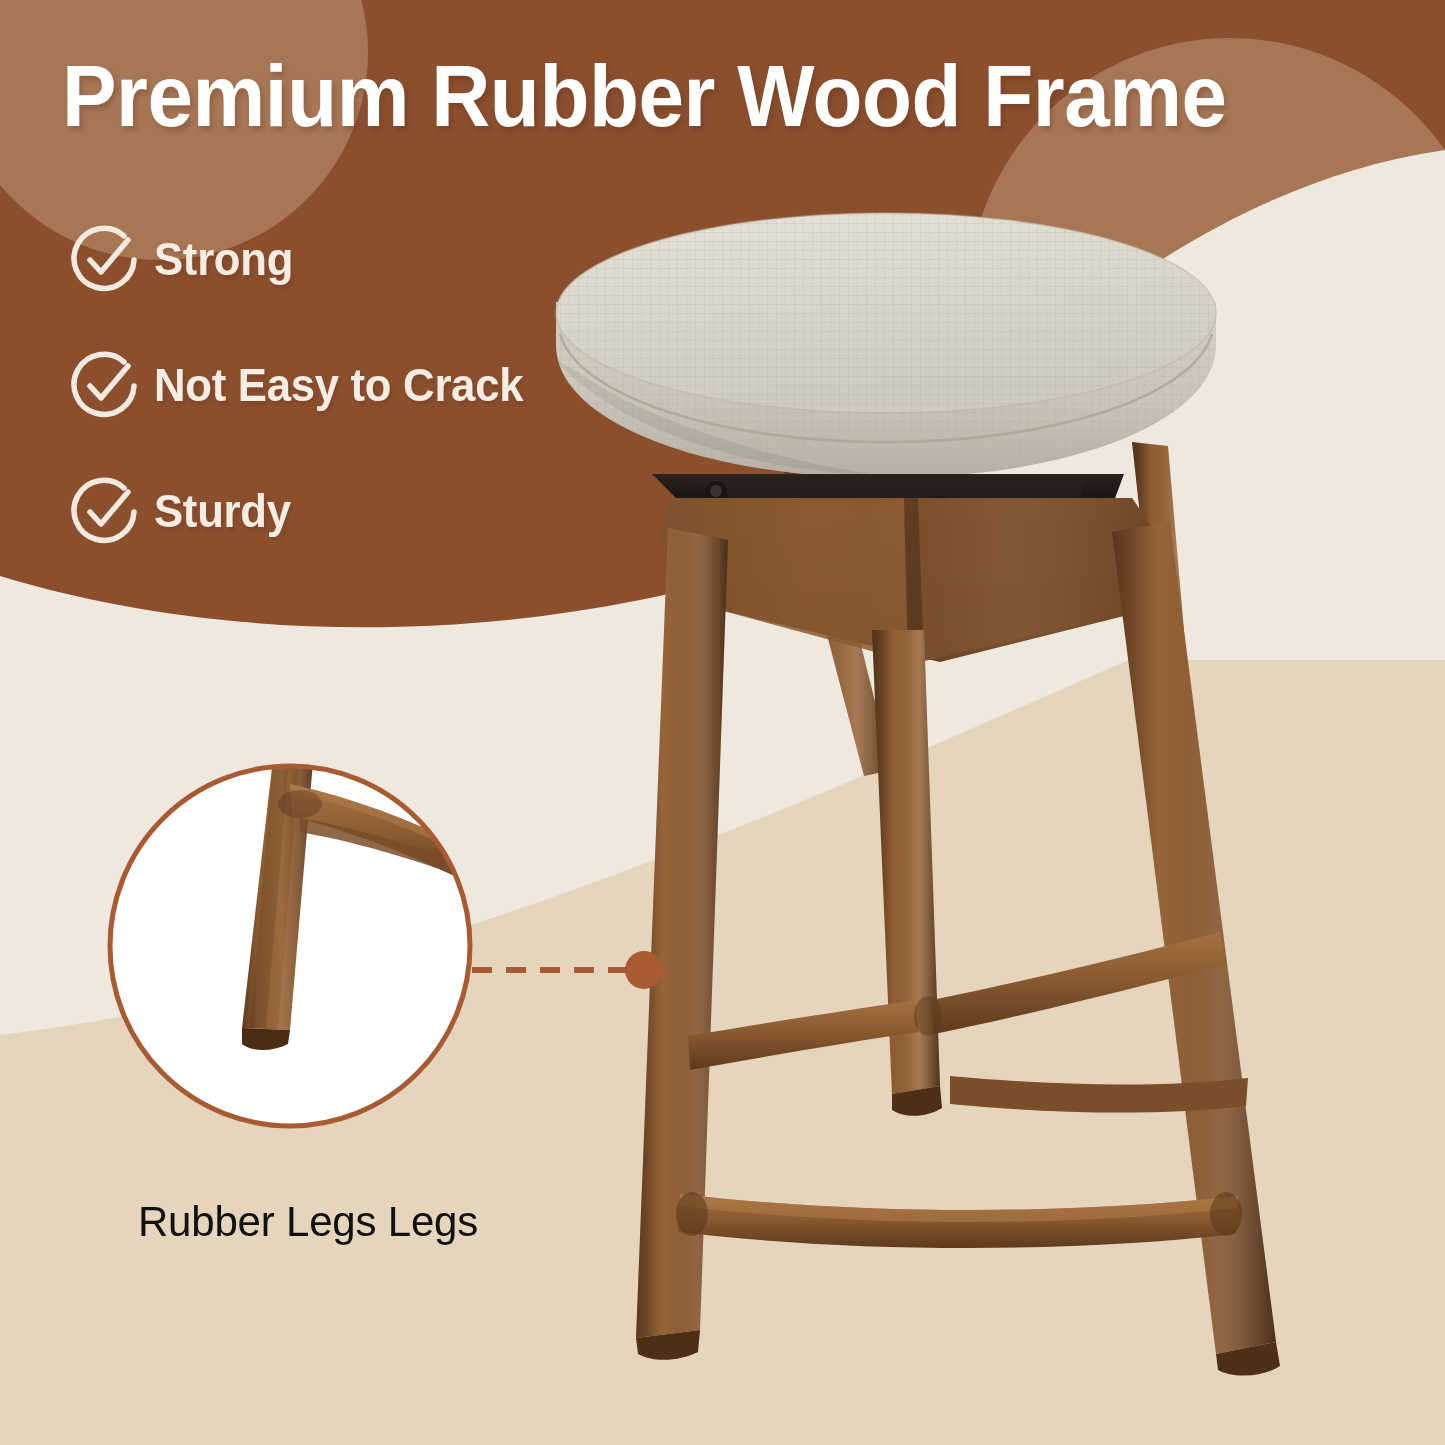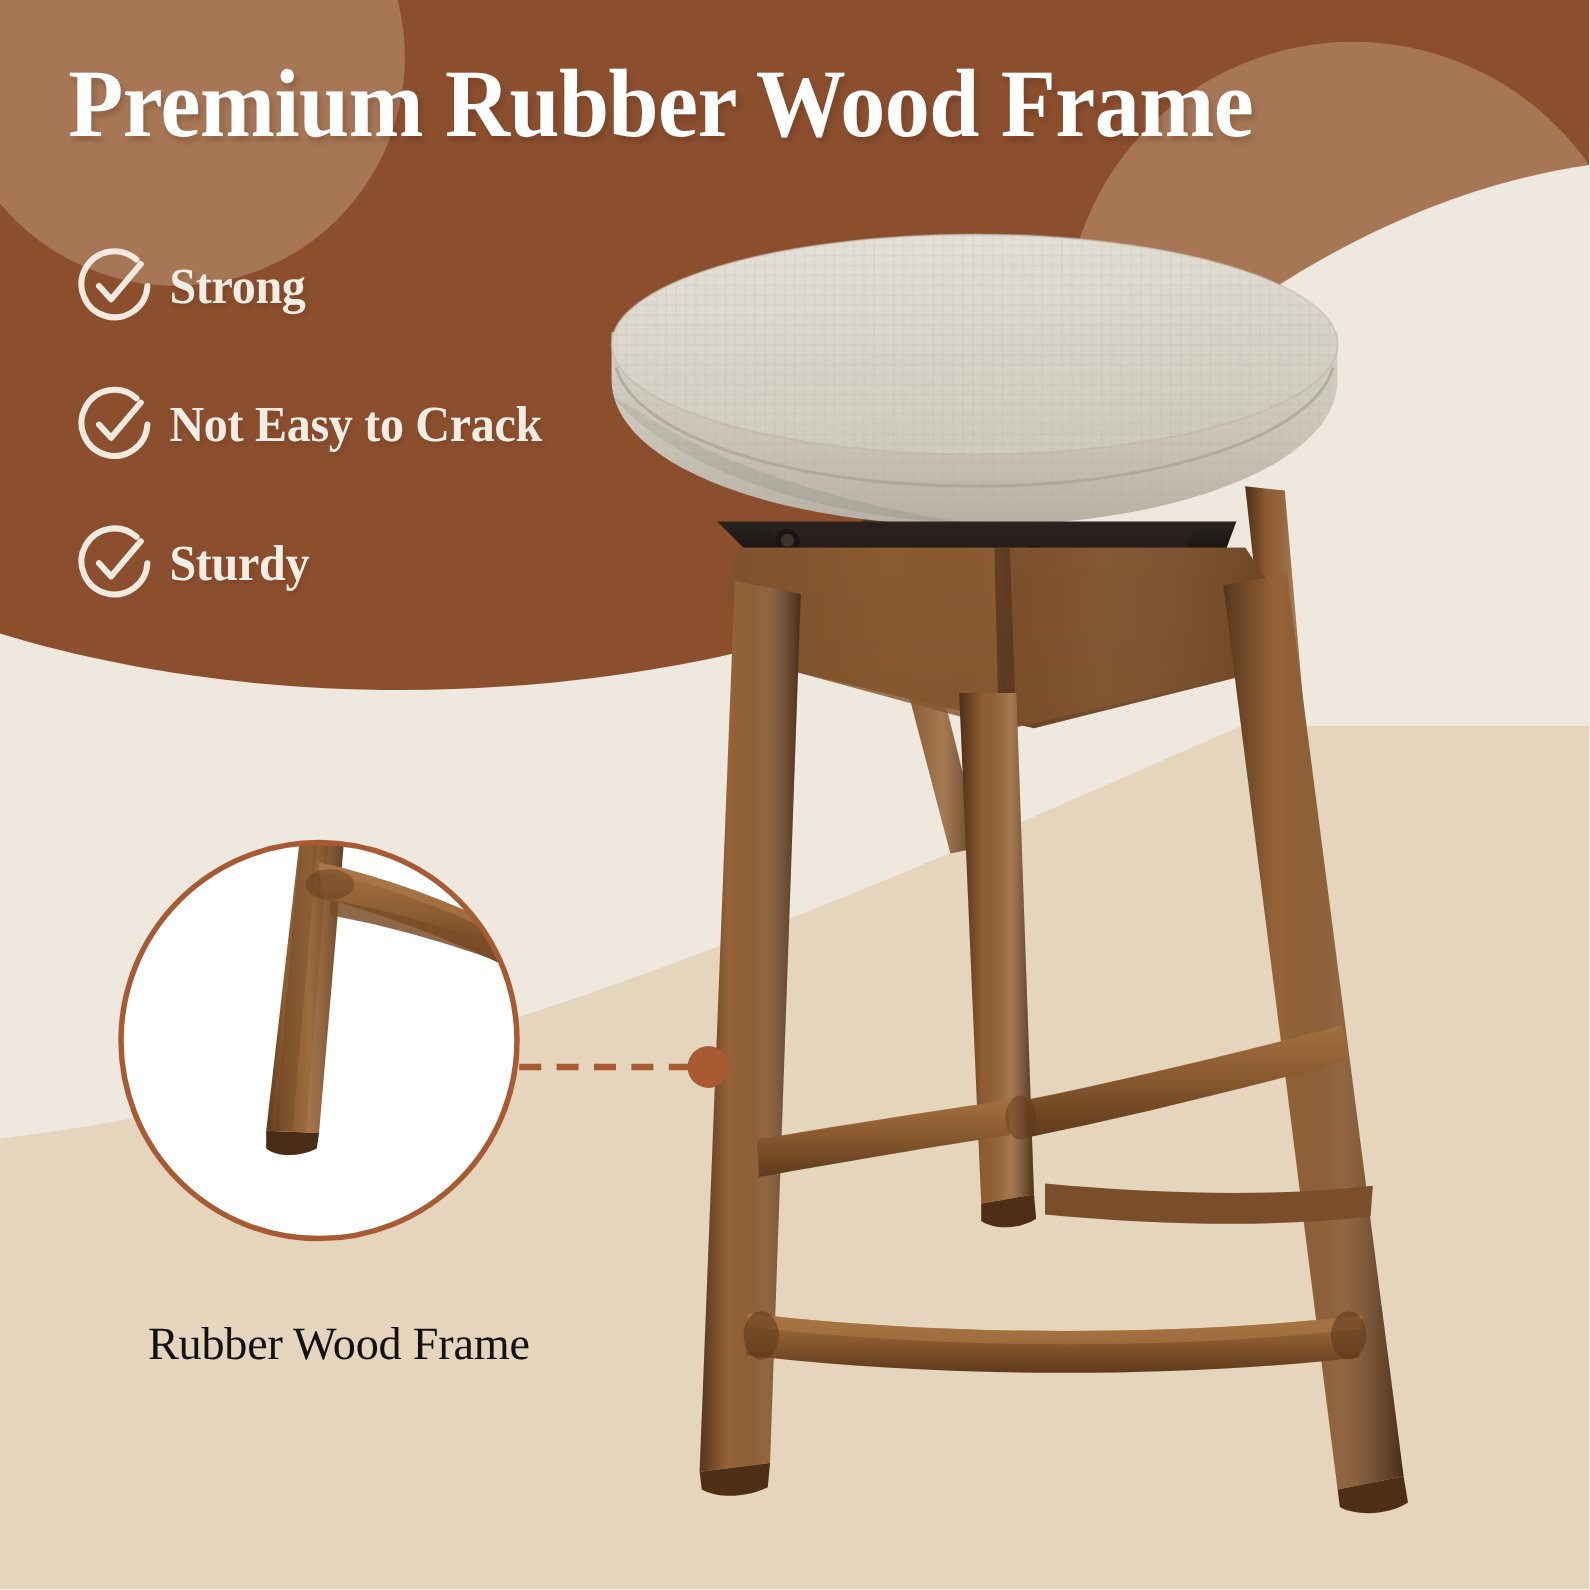--- a/index.html
+++ b/index.html
@@ -5,21 +5,21 @@
   html, body {
     margin: 0;
     padding: 0;
     background: #ffffff;
   }
   #stage {
     position: relative;
     width: 1445px;
     height: 1445px;
     overflow: hidden;
-    font-family: Liberation Serif, serif;
+    font-family: Liberation Sans, sans-serif;
     background: #EFE8DF;
   }
 
   
   .bg-layer {
     position: absolute;
     inset: 0;
     width: 100%;
     height: 100%;
   }
@@ -348,15 +348,15 @@
       <path d="M186,24 C250,38 312,62 372,92 L372,100 C312,70 250,46 186,32 Z" fill="#B07C4A" opacity="0.55"></path>
 
       <path d="M196,58 C252,68 306,84 372,108 L372,122 C306,98 252,82 196,72 Z" fill="#7A4E28" opacity="0.85"></path>
 
       <ellipse cx="196" cy="44" rx="22" ry="14" fill="#4A2C14" opacity="0.35"></ellipse>
     </g>
 
     <circle cx="186" cy="186" r="180" fill="none" stroke="#A85B33" stroke-width="5"></circle>
   </svg>
 
-  <div id="callout-caption">Rubber Wood Frame</div>
+  <div id="callout-caption">Rubber Legs Legs</div>
 
 </div>
 
 </body></html>

